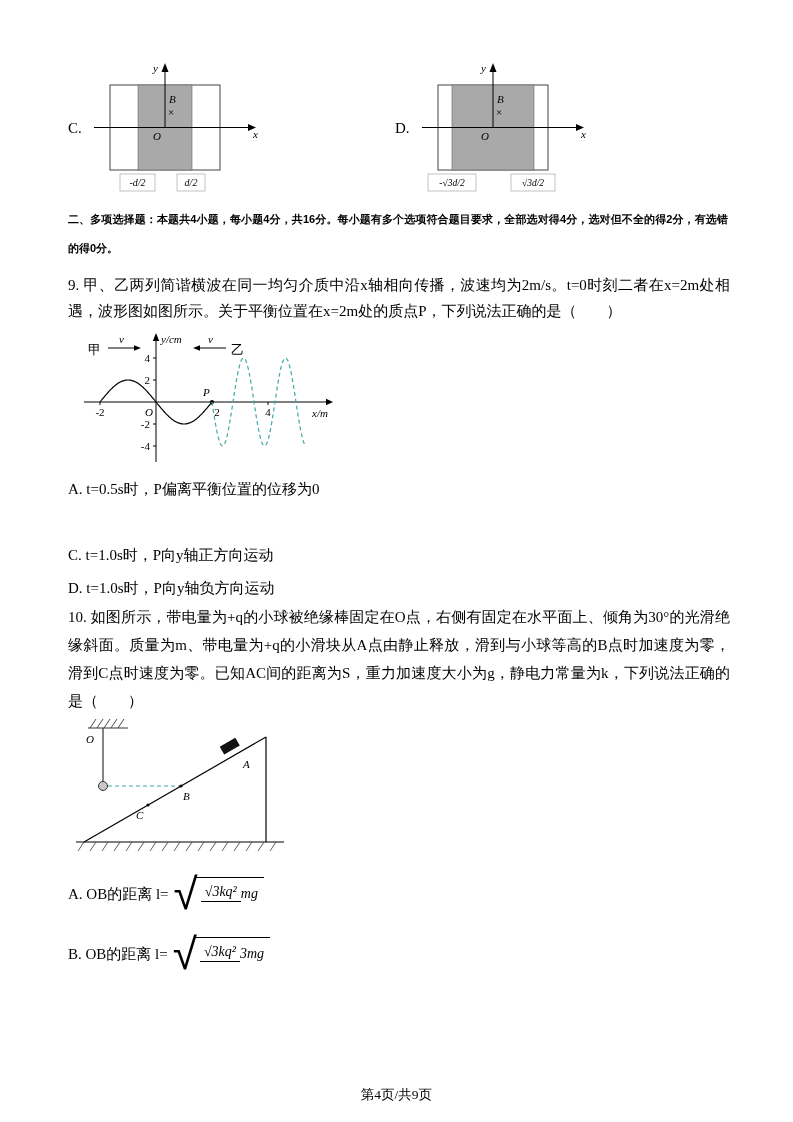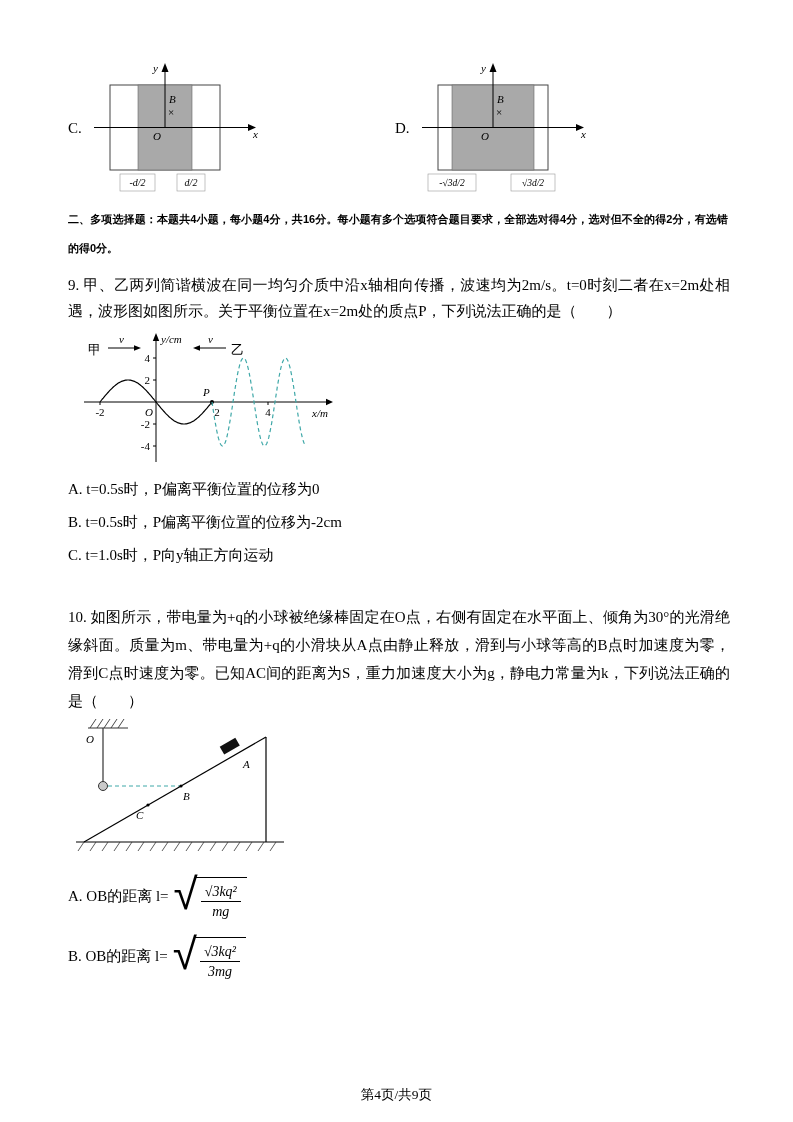--- a/index.html
+++ b/index.html
@@ -16,21 +16,21 @@
   .option{font-size:15px;line-height:20px;}
   .optlabel{font-size:15px;}
   .footer{font-size:13.5px;text-align:center;}
   svg text{font-family:"Liberation Serif","DejaVu Serif",serif;fill:#000;}
   svg .it{font-style:italic;}
   
   .formula-row{display:flex;align-items:center;gap:5px;}
   .sqrt{display:inline-flex;align-items:flex-start;}
   .rad{font-family:"DejaVu Sans",sans-serif;font-size:44px;line-height:44px;font-weight:200;margin-right:-3px;}
   .under{border-top:1.6px solid #000;margin-top:5px;padding:3px 6px 0 6px;}
-  .frac{display:inline-flex;flex-direction:column;align-items:center;font-size:14px;font-style:italic;line-height:17px;}
+  .frac{display:inline-flex;flex-direction:row;align-items:center;font-size:14px;font-style:italic;line-height:17px;}
   .num{border-bottom:1.2px solid #000;padding:0 4px 1px 4px;}
   .den{padding-top:1px;}
 </style>
 </head>
 <body>
 
 <div class="page">
 
   <span class="abs optlabel" style="left:68px;top:120px;">C.</span>
   <svg class="abs" style="left:92px;top:60px;" width="170" height="135" viewBox="0 0 170 135">
@@ -110,22 +110,22 @@
     <text x="159" y="24" font-size="13">乙</text>
 
     <circle cx="140" cy="72" r="2" fill="#000"></circle>
     <text x="131" y="66" font-size="11" class="it">P</text>
 
   <path d="M28.0 72.0L28.8 71.0L29.6 70.0L30.4 69.0L31.2 68.1L32.0 67.1L32.8 66.1L33.6 65.2L34.4 64.3L35.2 63.4L36.0 62.5L36.8 61.6L37.6 60.7L38.4 59.9L39.2 59.1L40.0 58.3L40.8 57.5L41.6 56.8L42.4 56.1L43.2 55.4L44.0 54.8L44.8 54.2L45.6 53.6L46.4 53.1L47.2 52.6L48.0 52.2L48.8 51.8L49.6 51.4L50.4 51.1L51.2 50.8L52.0 50.6L52.8 50.4L53.6 50.2L54.4 50.1L55.2 50.0L56.0 50.0L56.8 50.0L57.6 50.1L58.4 50.2L59.2 50.4L60.0 50.6L60.8 50.8L61.6 51.1L62.4 51.4L63.2 51.8L64.0 52.2L64.8 52.6L65.6 53.1L66.4 53.6L67.2 54.2L68.0 54.8L68.8 55.4L69.6 56.1L70.4 56.8L71.2 57.5L72.0 58.3L72.8 59.1L73.6 59.9L74.4 60.7L75.2 61.6L76.0 62.5L76.8 63.4L77.6 64.3L78.4 65.2L79.2 66.1L80.0 67.1L80.8 68.1L81.6 69.0L82.4 70.0L83.2 71.0L84.0 72.0L84.8 73.0L85.6 74.0L86.4 75.0L87.2 75.9L88.0 76.9L88.8 77.9L89.6 78.8L90.4 79.7L91.2 80.6L92.0 81.5L92.8 82.4L93.6 83.3L94.4 84.1L95.2 84.9L96.0 85.7L96.8 86.5L97.6 87.2L98.4 87.9L99.2 88.6L100.0 89.2L100.8 89.8L101.6 90.4L102.4 90.9L103.2 91.4L104.0 91.8L104.8 92.2L105.6 92.6L106.4 92.9L107.2 93.2L108.0 93.4L108.8 93.6L109.6 93.8L110.4 93.9L111.2 94.0L112.0 94.0L112.8 94.0L113.6 93.9L114.4 93.8L115.2 93.6L116.0 93.4L116.8 93.2L117.6 92.9L118.4 92.6L119.2 92.2L120.0 91.8L120.8 91.4L121.6 90.9L122.4 90.4L123.2 89.8L124.0 89.2L124.8 88.6L125.6 87.9L126.4 87.2L127.2 86.5L128.0 85.7L128.8 84.9L129.6 84.1L130.4 83.3L131.2 82.4L132.0 81.5L132.8 80.6L133.6 79.7L134.4 78.8L135.2 77.9L136.0 76.9L136.8 75.9L137.6 75.0L138.4 74.0L139.2 73.0L140.0 72.0" fill="none" stroke="#000000" stroke-width="1.2"></path>
       <path d="M140.0 72.0L140.7 76.3L141.3 80.6L142.0 84.8L142.6 88.9L143.3 92.9L144.0 96.6L144.6 100.0L145.3 103.3L145.9 106.2L146.6 108.7L147.3 110.9L147.9 112.8L148.6 114.2L149.2 115.2L149.9 115.8L150.6 116.0L151.2 115.7L151.9 115.1L152.5 114.0L153.2 112.5L153.9 110.6L154.5 108.3L155.2 105.6L155.8 102.7L156.5 99.4L157.2 95.9L157.8 92.2L158.5 88.2L159.1 84.1L159.8 79.9L160.5 75.6L161.1 71.2L161.8 66.9L162.4 62.6L163.1 58.4L163.8 54.3L164.4 50.5L165.1 46.8L165.7 43.3L166.4 40.2L167.1 37.4L167.7 34.8L168.4 32.7L169.0 30.9L169.7 29.6L170.4 28.6L171.0 28.1L171.7 28.0L172.3 28.3L173.0 29.1L173.7 30.3L174.3 31.9L175.0 33.8L175.6 36.2L176.3 38.9L177.0 41.9L177.6 45.2L178.3 48.8L178.9 52.6L179.6 56.5L180.3 60.7L180.9 64.9L181.6 69.2L182.2 73.6L182.9 77.9L183.6 82.2L184.2 86.3L184.9 90.4L185.5 94.2L186.2 97.9L186.9 101.2L187.5 104.3L188.2 107.1L188.8 109.6L189.5 111.6L190.2 113.3L190.8 114.6L191.5 115.5L192.1 115.9L192.8 116.0L193.5 115.5L194.1 114.7L194.8 113.5L195.4 111.8L196.1 109.8L196.8 107.4L197.4 104.6L198.1 101.5L198.7 98.2L199.4 94.6L200.1 90.7L200.7 86.7L201.4 82.6L202.0 78.3L202.7 74.0L203.4 69.6L204.0 65.3L204.7 61.1L205.3 56.9L206.0 52.9L206.7 49.1L207.3 45.5L208.0 42.2L208.6 39.1L209.3 36.4L210.0 34.0L210.6 32.0L211.3 30.4L211.9 29.2L212.6 28.4L213.3 28.0L213.9 28.1L214.6 28.6L215.2 29.5L215.9 30.8L216.6 32.5L217.2 34.6L217.9 37.1L218.5 39.9L219.2 43.1L219.9 46.5L220.5 50.1L221.2 54.0L221.8 58.0L222.5 62.2L223.2 66.5L223.8 70.8L224.5 75.2L225.1 79.5L225.8 83.7L226.5 87.8L227.1 91.8L227.8 95.6L228.4 99.1L229.1 102.4L229.8 105.4L230.4 108.1L231.1 110.4L231.7 112.3L232.4 113.8" fill="none" stroke="#3fa8a8" stroke-width="1.2" stroke-dasharray="4 3"></path>
     </svg>
 
   <div class="abs option" style="left:68px;top:479px;">A. t=0.5s时，P偏离平衡位置的位移为0</div>
-  <div class="abs option" style="left:68px;top:512px;">B. t=0.5s时，P偏离平衡位置的位移为-2cm</div>
   <div class="abs option" style="left:68px;top:545px;">C. t=1.0s时，P向y轴正方向运动</div>
+  <div class="abs option" style="left:68px;top:578px;">D. t=1.0s时，P向y轴负方向运动</div>
 
   <div class="abs stem" style="left:68px;top:603px;width:662px;line-height:28px;">10. 如图所示，带电量为+q的小球被绝缘棒固定在O点，右侧有固定在水平面上、倾角为30°的光滑绝缘斜面。质量为m、带电量为+q的小滑块从A点由静止释放，滑到与小球等高的B点时加速度为零，滑到C点时速度为零。已知AC间的距离为S，重力加速度大小为g，静电力常量为k，下列说法正确的是（　　）</div>
 
   <svg class="abs" style="left:70px;top:712px;" width="250" height="150" viewBox="0 0 250 150">
 
     <line x1="18" y1="16" x2="58" y2="16" stroke="#333" stroke-width="1"></line>
     <g stroke="#333" stroke-width="0.9">
       <line x1="20" y1="16" x2="26" y2="7"></line>
       <line x1="27" y1="16" x2="33" y2="7"></line>
       <line x1="34" y1="16" x2="40" y2="7"></line>

